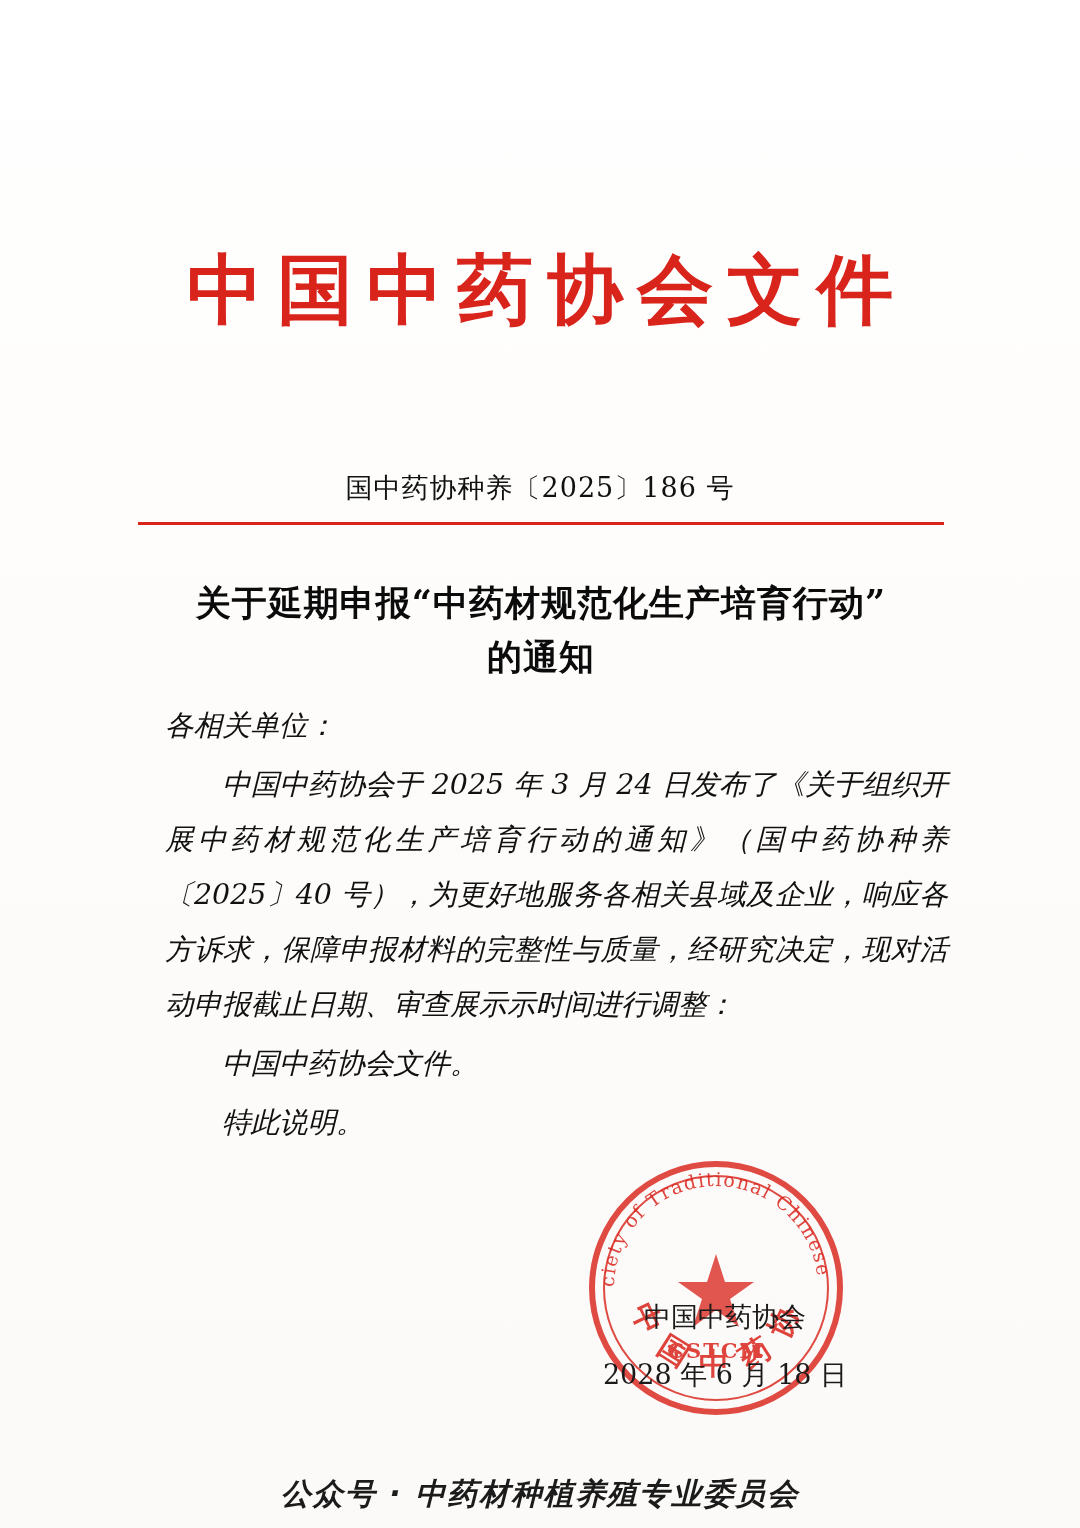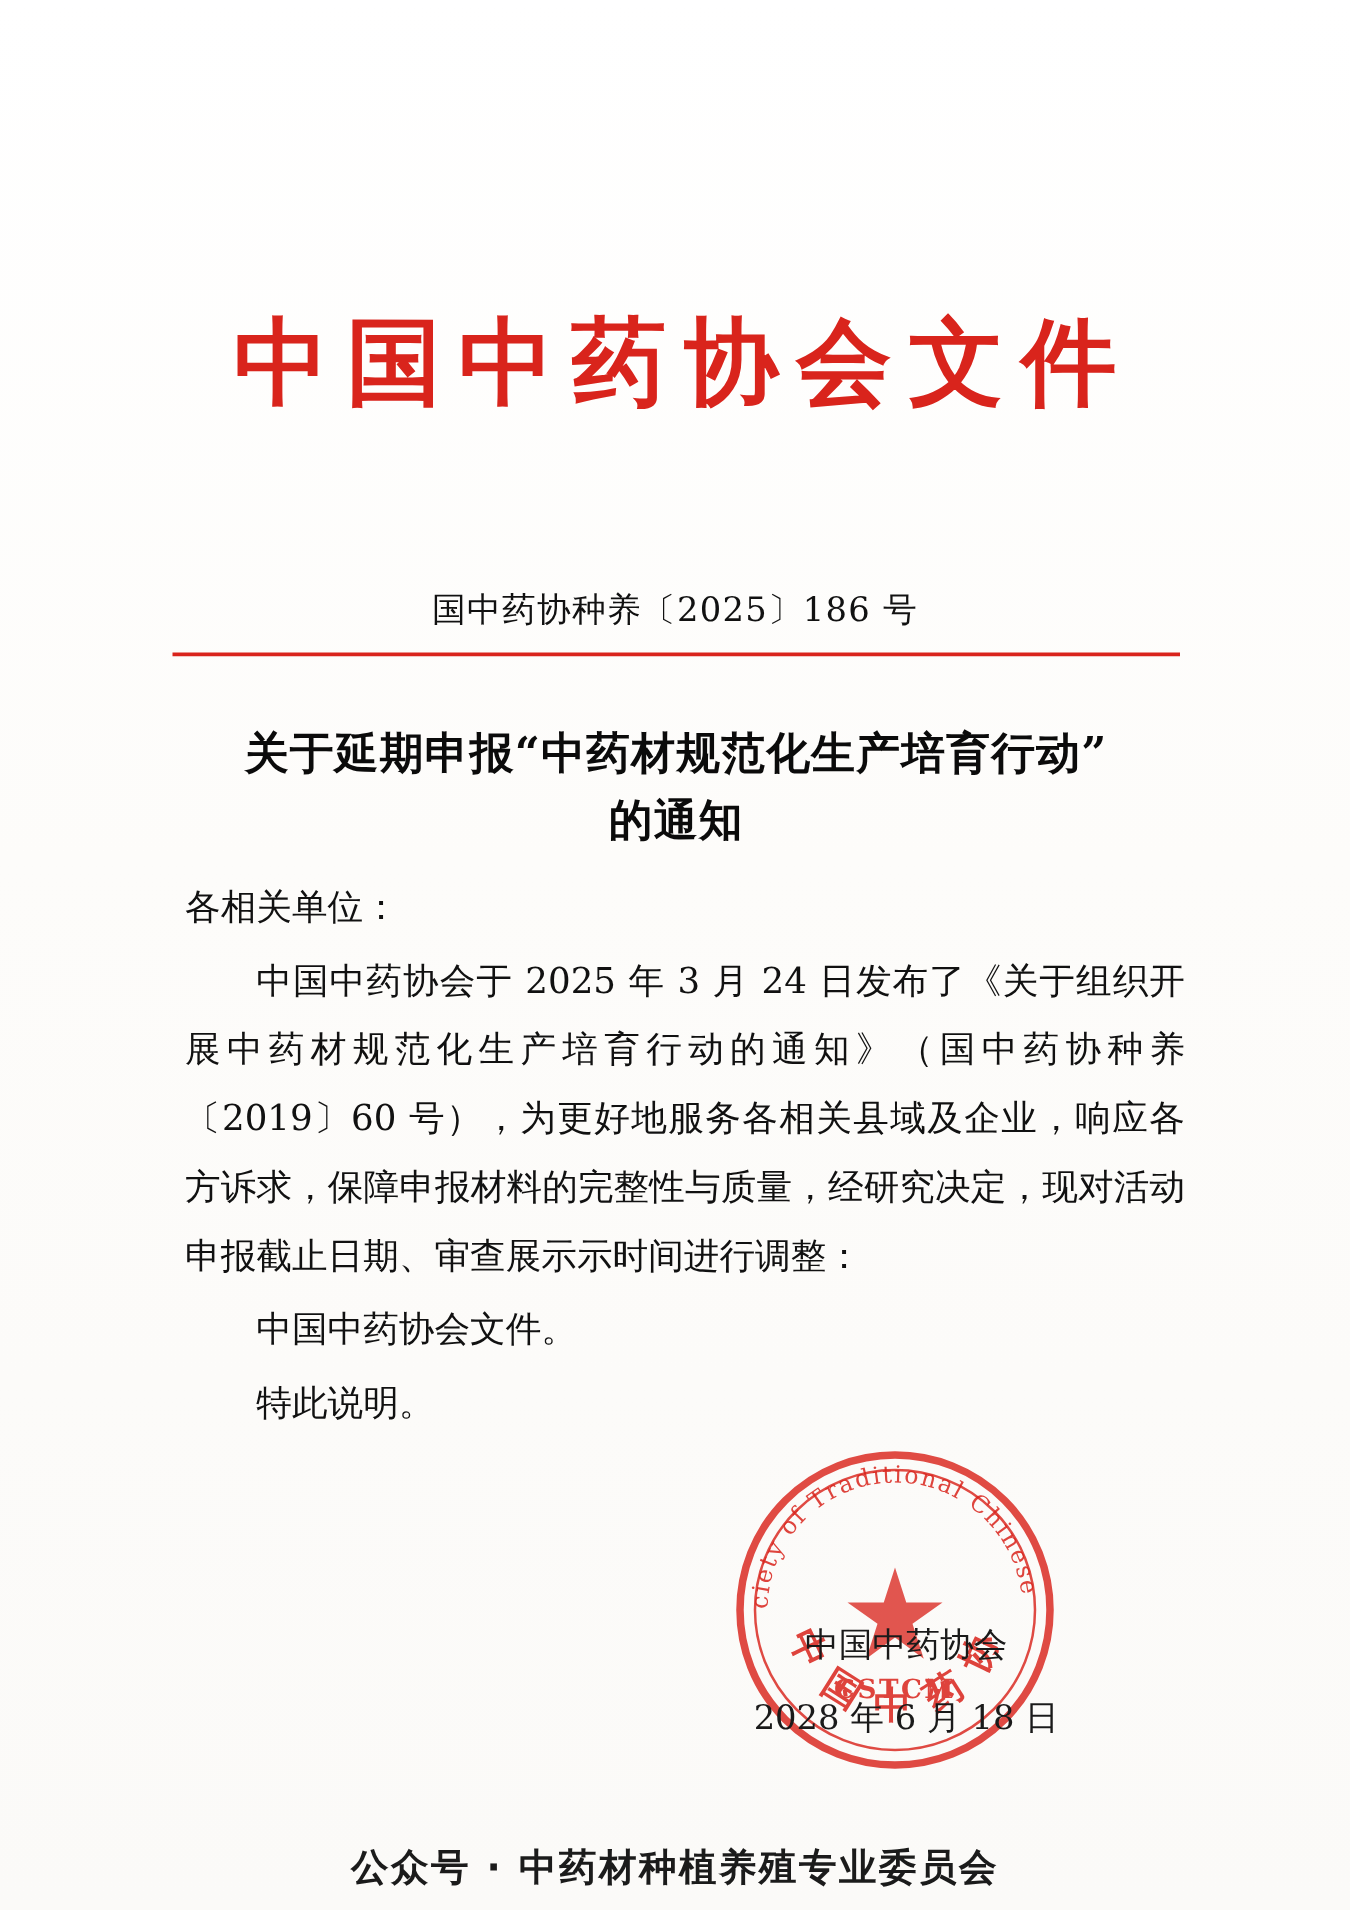--- a/index.html
+++ b/index.html
@@ -87,21 +87,22 @@
     top: 698px;
     left: 148px;
     width: 800px;
     font-size: 28.5px;
     line-height: 55px;
     color: #111111;
     text-align: justify;
     text-justify: inter-ideograph;
   }
   .body-text p {
-    margin: 0 0 4px 0;
+    margin: 0 0 4px 17px;
+    font-style: italic;
   }
   .indent2 {
     text-indent: 2em;
   }
 
   
   .seal {
     position: absolute;
     left: 586px;
     top: 1158px;
@@ -126,20 +127,21 @@
     position: absolute;
     top: 1474px;
     left: 0;
     width: 1080px;
     text-align: center;
     font-size: 30px;
     font-weight: bold;
     color: #1b1b1b;
     letter-spacing: 2px;
     font-family: "DejaVu Sans", "Liberation Sans", sans-serif;
+    font-style: italic;
   }
 </style>
 </head>
 <body>
 
 <div class="page">
   <div class="paper-tint"></div>
 
   <div class="doc-header">
     <div class="doc-header-title">中国中药协会文件</div>
@@ -149,21 +151,21 @@
 
   <div class="red-rule"></div>
 
   <div class="doc-title">
     <div>关于延期申报“中药材规范化生产培育行动”</div>
     <div>的通知</div>
   </div>
 
   <div class="body-text">
     <p>各相关单位：</p>
-    <p class="indent2">中国中药协会于 2025 年 3 月 24 日发布了《关于组织开展中药材规范化生产培育行动的通知》（国中药协种养〔2019〕60 号），为更好地服务各相关县域及企业，响应各方诉求，保障申报材料的完整性与质量，经研究决定，现对活动申报截止日期、审查展示示时间进行调整：</p>
+    <p class="indent2">中国中药协会于 2025 年 3 月 24 日发布了《关于组织开展中药材规范化生产培育行动的通知》（国中药协种养〔2025〕40 号），为更好地服务各相关县域及企业，响应各方诉求，保障申报材料的完整性与质量，经研究决定，现对活动申报截止日期、审查展示示时间进行调整：</p>
     <p class="indent2">中国中药协会文件。</p>
     <p class="indent2">特此说明。</p>
   </div>
 
   <div class="seal">
     <svg width="260" height="260" viewBox="0 0 260 260" aria-hidden="true">
       <defs>
         <path id="arcTop" d="M 28,130 A 102,102 0 0 1 232,130"></path>
         <path id="arcBottom" d="M 44,130 A 86,86 0 0 0 216,130"></path>
       </defs>

